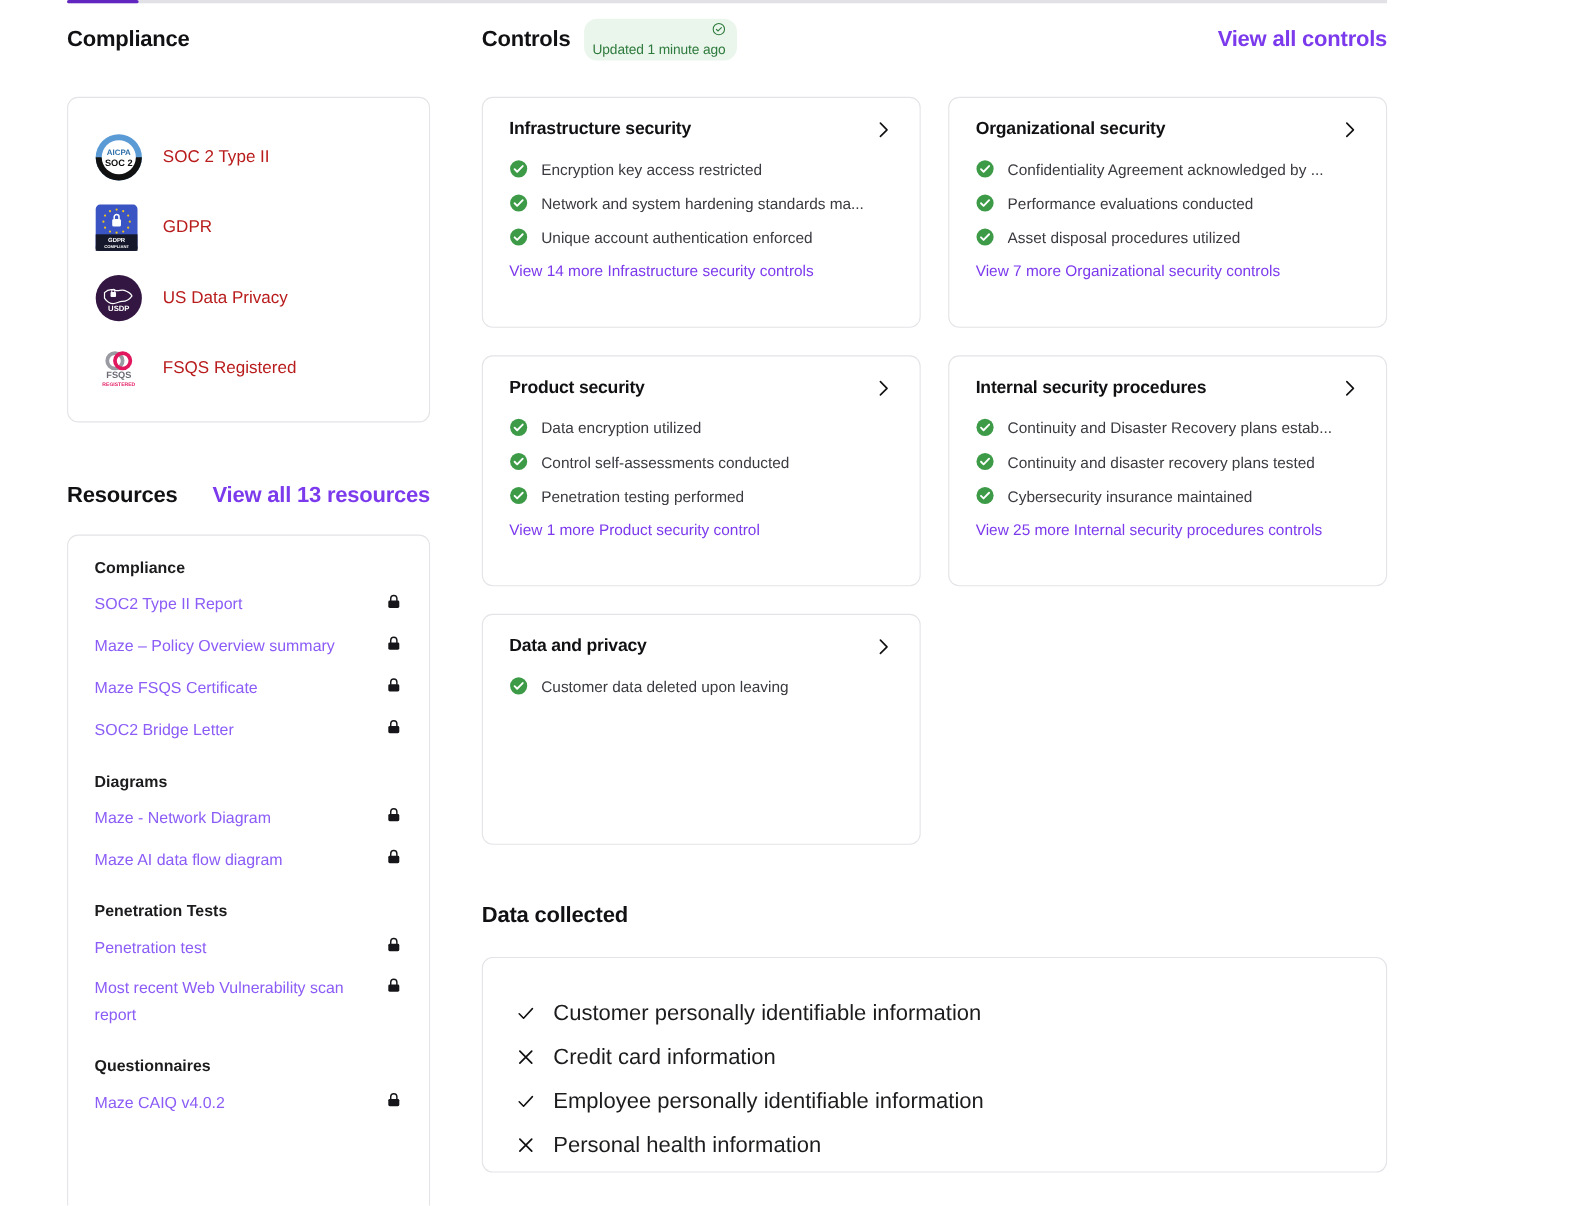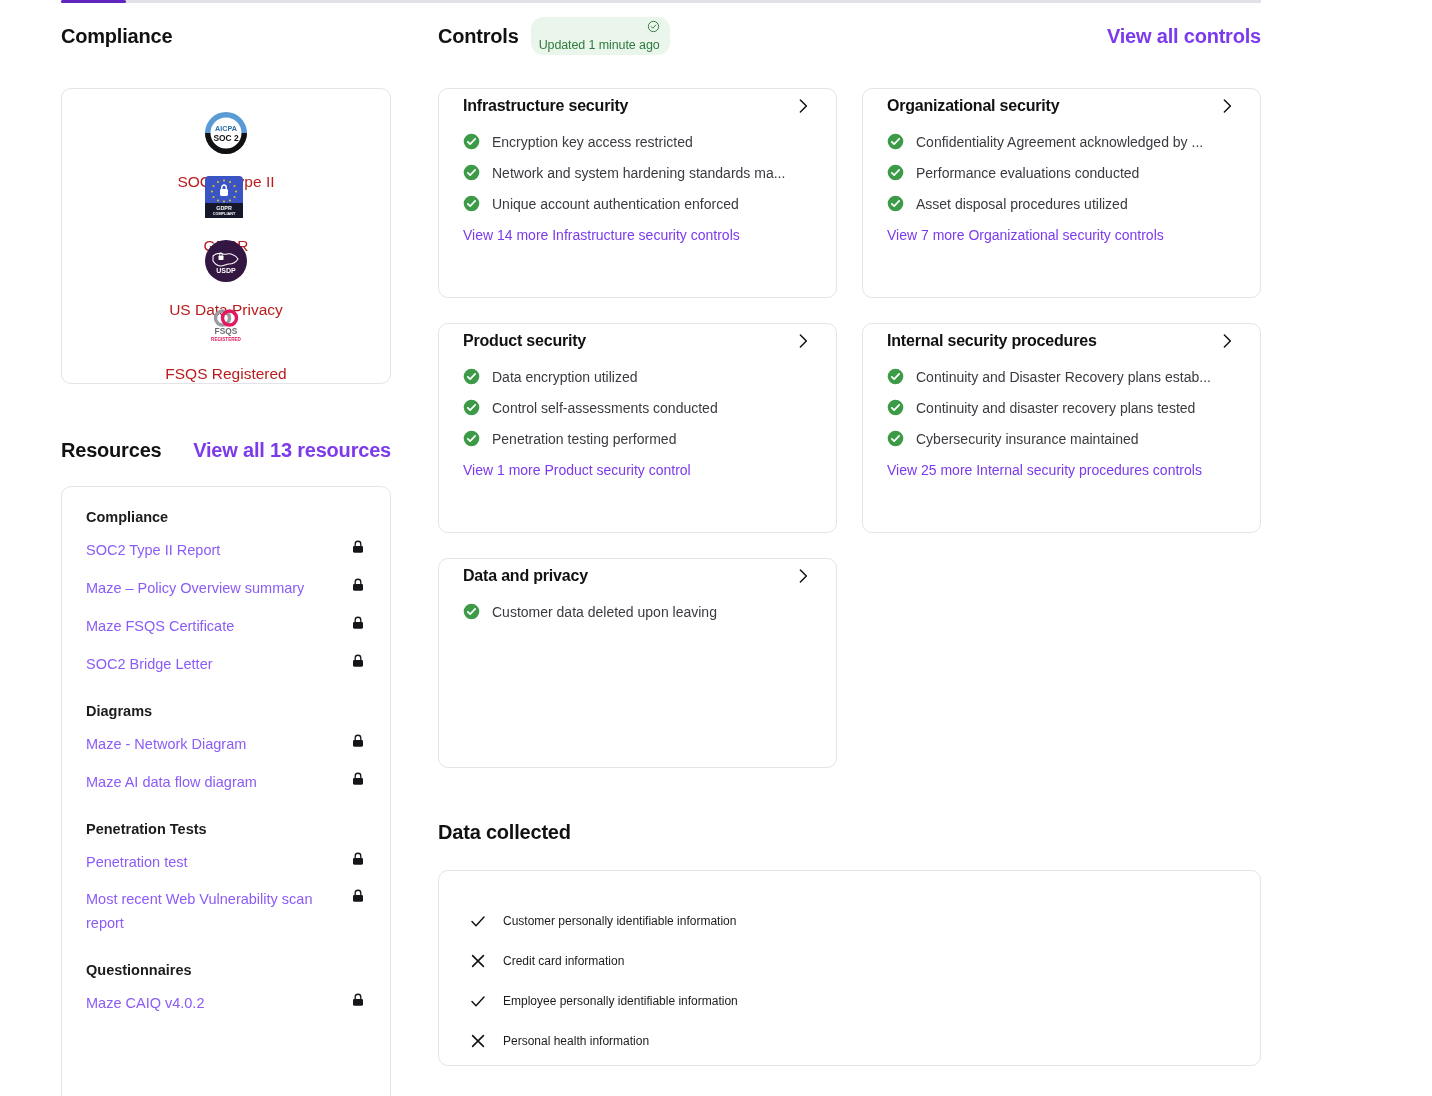--- a/index.html
+++ b/index.html
@@ -51,21 +51,21 @@
   .updated-pill svg { display: block; }
 
   
   .card {
     background: #fff; border: 1px solid #e4e4e8; border-radius: 10px;
   }
 
   
   .compliance-card { margin-top: 38px; padding: 22px 24px; height: 296px; }
   .badge-row {
-    display: flex; align-items: center; gap: 18px; height: 64px; flex-direction: column;
+    display: flex; align-items: center; gap: 18px; height: 64px;
   }
   .badge-icon { width: 44px; height: 44px; flex: none; position: relative; }
   .badge-label { font-size: 15.5px; color: #b91c1c; }
 
   
   .resources-head { margin-top: 52px; }
   .resources-card {
     margin-top: 22px; padding: 22px 24px 0 24px;
     height: 620px; overflow: hidden; position: relative;
   }
@@ -82,21 +82,21 @@
     color: #8b5cf6; font-size: 14.5px; line-height: 1.65;
     cursor: pointer; max-width: 250px;
   }
   .lock-icon { flex: none; width: 16px; height: 16px; }
 
   
   .controls-grid {
     display: grid; grid-template-columns: 399px 399px; gap: 25px;
     margin-top: 38px;
   }
-  .control-card { padding: 8px 24px 20px 24px; min-height: 210px; }
+  .control-card { padding: 20px 24px 20px 24px; min-height: 210px; }
   .control-card-head {
     display: flex; align-items: center; justify-content: space-between;
     margin-bottom: 18px;
   }
   .control-card-title {
     font-size: 16px; font-weight: 700; color: #111114; letter-spacing: -0.2px;
   }
   .chev { width: 18px; height: 18px; flex: none; cursor: pointer; }
   .ctrl-item {
     display: flex; align-items: center; gap: 12px; margin-bottom: 14px; margin-top: 11px;
@@ -108,21 +108,21 @@
   }
   .ctrl-more { margin-top: 14px; font-size: 14px; }
 
   
   .data-head { margin-top: 50px; }
   .data-card { margin-top: 24px; padding: 30px 30px; height: 196px; }
   .data-item {
     display: flex; align-items: center; gap: 16px; height: 40px;
   }
   .data-mark { width: 18px; height: 18px; flex: none; }
-  .data-text { font-size: 12px; color: #1c1c1e; }
+  .data-text { font-size: 20px; color: #1c1c1e; }
 </style>
 </head>
 <body>
 
 <div class="page">
 
   <div class="tabstrip">
     <div class="active-underline"></div>
   </div>
 

